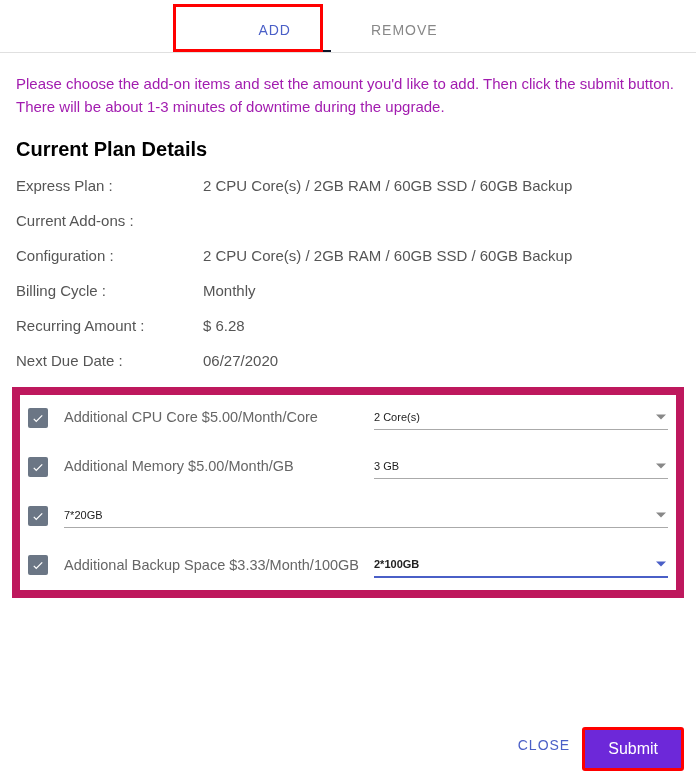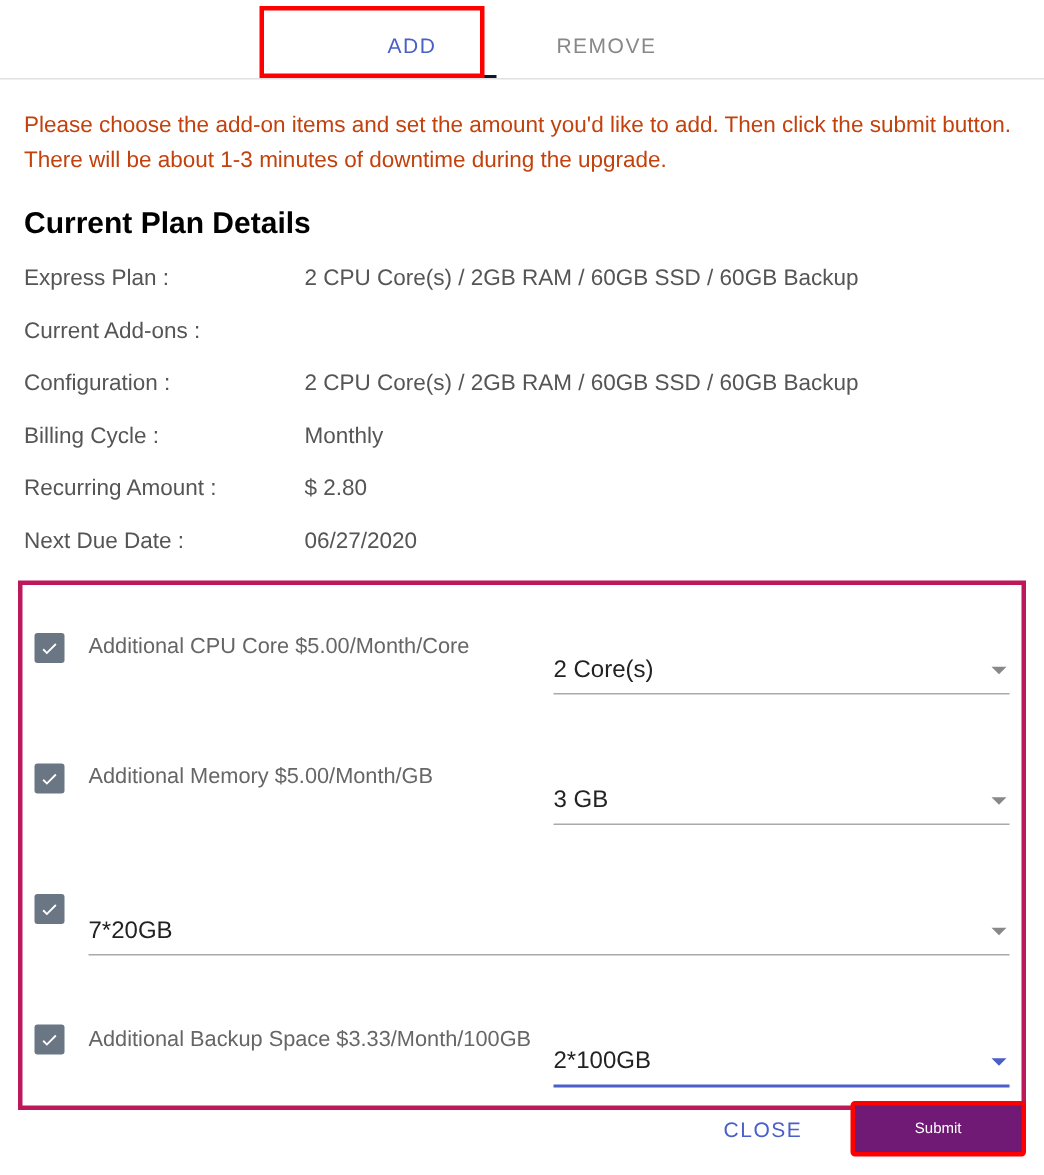--- a/index.html
+++ b/index.html
@@ -35,21 +35,21 @@
       top: 4px;
       left: 173px;
       width: 150px;
       height: 48px;
       pointer-events: none;
     }
     .content {
       padding: 20px 16px 0 16px;
     }
     .intro {
-      color: #c2410c;
+      color: #a21caf;
       line-height: 1.5;
       margin-bottom: 20px;
     }
     .section-title {
       font-weight: bold;
       color: #000;
       margin-bottom: 16px;
       font-size: 20px;
     }
     .detail-row {
@@ -59,21 +59,21 @@
       gap: 22px;
     }
     .detail-label {
       width: 165px;
       flex-shrink: 0;
     }
     .detail-value {
       flex: 1;
     }
     .addons-box {
-      border: 3px solid #be185d;
+      border: 8px solid #be185d;
       padding: 10px 8px 6px 8px;
       margin: 0 -4px;
     }
     .addon-row {
       display: flex;
       align-items: center;
       margin-bottom: 24px;
     }
     .addon-row:last-child { margin-bottom: 6px; }
     .checkbox {
@@ -96,61 +96,60 @@
       font-size: 14.5px;
       line-height: 1.4;
     }
     .addon-select {
       flex: 1;
       position: relative;
       border-bottom: 1px solid #aaa;
       padding: 6px 24px 6px 0;
       cursor: pointer;
       color: #222;
-      font-size: 16px;
-      margin-top: 32px;
+      font-size: 11px;
     }
     .addon-select.focused {
       border-bottom: 2px solid #4a5fc7;
+      font-weight: bold;
     }
     .addon-select .chev {
       position: absolute;
       right: 2px;
       top: 50%;
       transform: translateY(-50%);
       width: 0; height: 0;
       border-left: 5px solid transparent;
       border-right: 5px solid transparent;
       border-top: 5px solid #888;
     }
     .addon-select.focused .chev { border-top-color: #4a5fc7; }
     .footer {
       position: absolute;
       bottom: 12px;
       right: 12px;
       display: flex;
-      align-items: flex-end;
-      gap: 20px;
+      align-items: flex-start;
     }
     .btn-close {
       color: #4a5fc7;
       font-weight: 500;
       letter-spacing: 1px;
       cursor: pointer;
       padding: 10px 12px;
       font-size: 14px;
     }
     .btn-submit {
-      background: #701a75;
+      background: #6d28d9;
       color: #fff;
-      padding: 10px 40px;
+      padding: 10px 23px;
       border-radius: 3px;
       cursor: pointer;
       border: 3px solid #ff0000;
-      font-size: 10px;
+      font-size: 16px;
     }
   </style>
 </head>
 <body>
 
 <div class="tabs">
   <div class="tab active">ADD</div>
   <div class="tab">REMOVE</div>
 </div>
 <div class="highlight-tab"></div>
@@ -171,21 +170,21 @@
   <div class="detail-row">
     <span class="detail-label">Configuration :</span>
     <span class="detail-value">2 CPU Core(s) / 2GB RAM / 60GB SSD / 60GB Backup</span>
   </div>
   <div class="detail-row">
     <span class="detail-label">Billing Cycle :</span>
     <span class="detail-value">Monthly</span>
   </div>
   <div class="detail-row">
     <span class="detail-label">Recurring Amount :</span>
-    <span class="detail-value">$ 2.80</span>
+    <span class="detail-value">$ 6.28</span>
   </div>
   <div class="detail-row">
     <span class="detail-label">Next Due Date :</span>
     <span class="detail-value">06/27/2020</span>
   </div>
 
 
   <div class="addons-box">
 
     <div class="addon-row">

